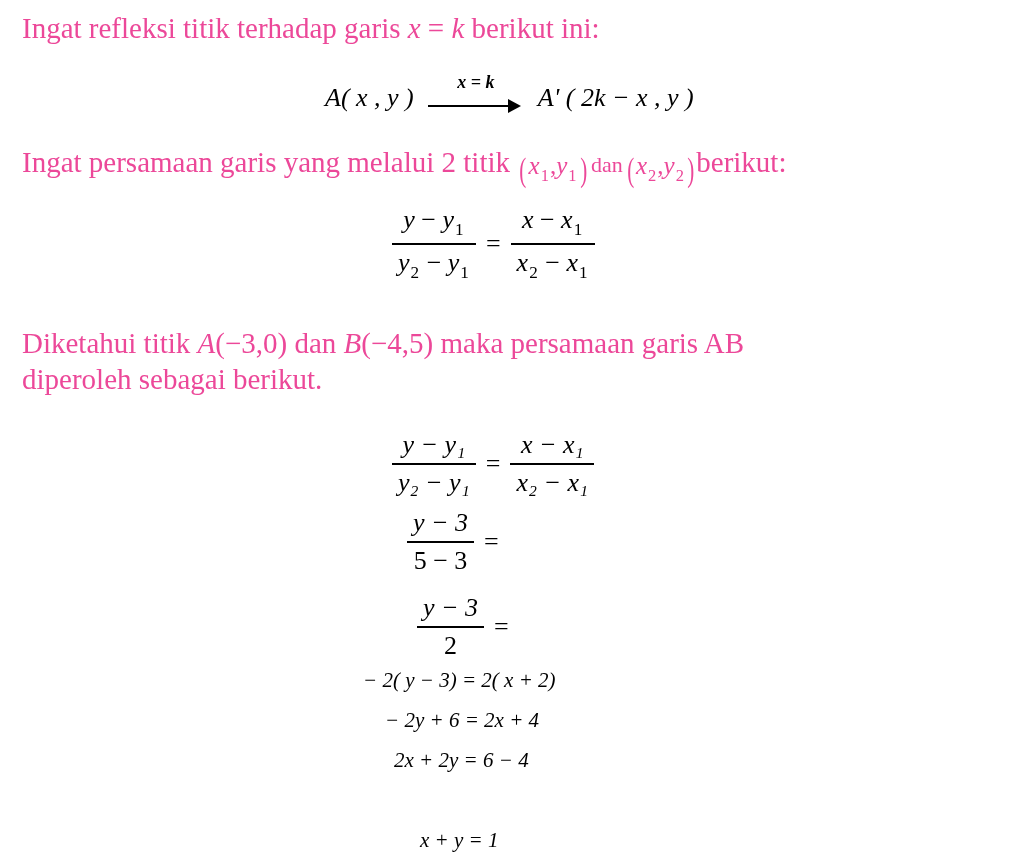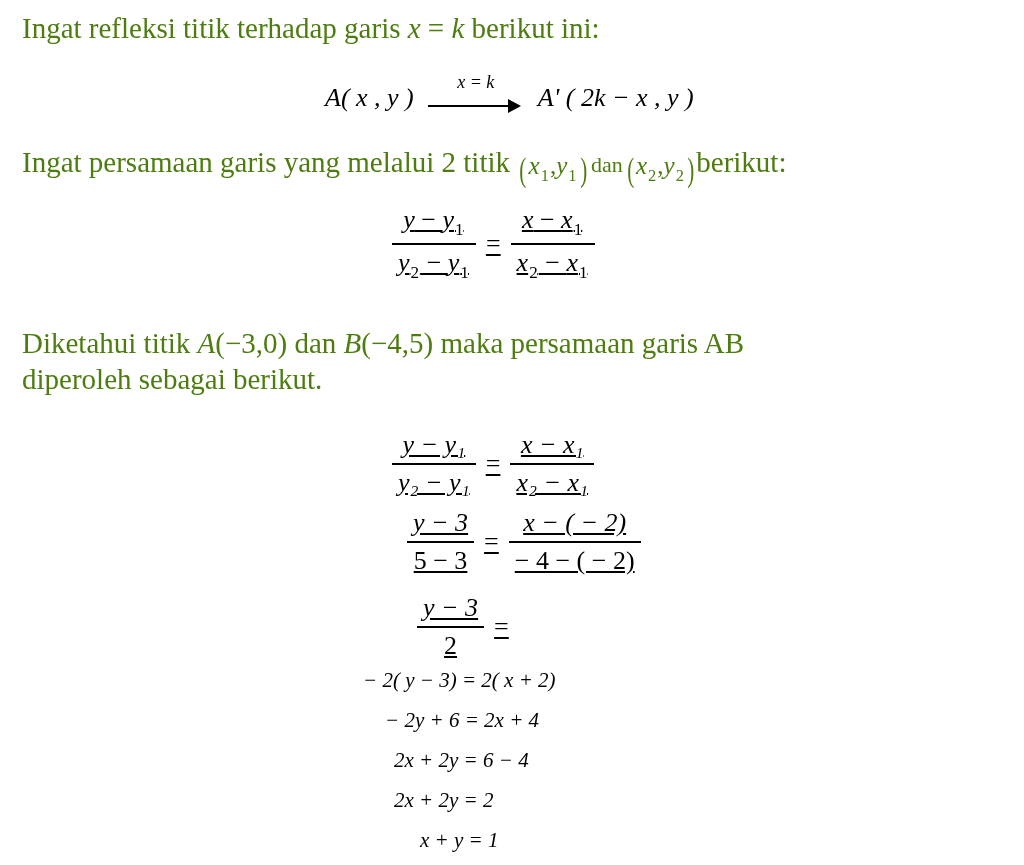--- a/index.html
+++ b/index.html
@@ -22,21 +22,21 @@
     height: 865px;
     padding: 0;
   }
 
   
   .para {
     position: absolute;
     left: 22px;
     font-size: 29px;
     line-height: 36px;
-    color: #4d7c0f;
+    color: #ec4899;
     white-space: nowrap;
   }
   .para.wrap { white-space: normal; width: 960px; }
 
   .mi { font-style: italic; }
 
   
   .inline-math {
     font-size: 25px;
     display: inline-block;
@@ -69,20 +69,21 @@
     display: flex;
     align-items: center;
     font-size: 26px;
     font-style: italic;
   }
   .arrow-wrap {
     position: relative;
     width: 96px;
     height: 40px;
     margin: 0 14px;
+    font-weight: bold;
   }
   .arrow-label {
     position: absolute;
     top: -6px;
     left: 50%;
     transform: translateX(-50%);
     font-size: 18px;
     font-style: italic;
     white-space: nowrap;
   }
@@ -104,21 +105,20 @@
     border-left: 13px solid #000;
   }
 
   
   .eqblock {
     position: absolute;
     display: flex;
     align-items: center;
     justify-content: center;
     font-size: 26px;
-    text-decoration: underline;
   }
   .frac {
     display: inline-flex;
     flex-direction: column;
     align-items: center;
     font-style: italic;
     margin: 0 2px;
   }
   .frac .num, .frac .den {
     padding: 0 6px 1px 6px;
@@ -201,35 +201,29 @@
     </span>
   </div>
 
   <div class="eqblock" style="top:508px; left:405px;">
     <span class="frac">
       <span class="num">y − 3</span>
       <span class="bar"></span>
       <span class="den num-lit">5 − 3</span>
     </span>
     <span class="eqsign">=</span>
-    <span class="frac">
-      <span class="num">x − ( − 2)</span>
-      <span class="bar"></span>
-      <span class="den num-lit">− 4 − ( − 2)</span>
-    </span>
   </div>
 
   <div class="eqblock" style="top:593px; left:415px;">
     <span class="frac">
       <span class="num">y − 3</span>
       <span class="bar"></span>
       <span class="den num-lit">2</span>
     </span>
     <span class="eqsign">=</span>
   </div>
 
   <div class="plain-eq" style="top:668px; left:363px;">− 2( y − 3) = 2( x + 2)</div>
   <div class="plain-eq" style="top:708px; left:385px;">− 2y + 6 = 2x + 4</div>
   <div class="plain-eq" style="top:748px; left:394px;">2x + 2y = 6 − 4</div>
-  <div class="plain-eq" style="top:788px; left:394px;">2x + 2y = 2</div>
   <div class="plain-eq" style="top:828px; left:420px;">x + y = 1</div>
 
 </div>
 
 </body></html>

